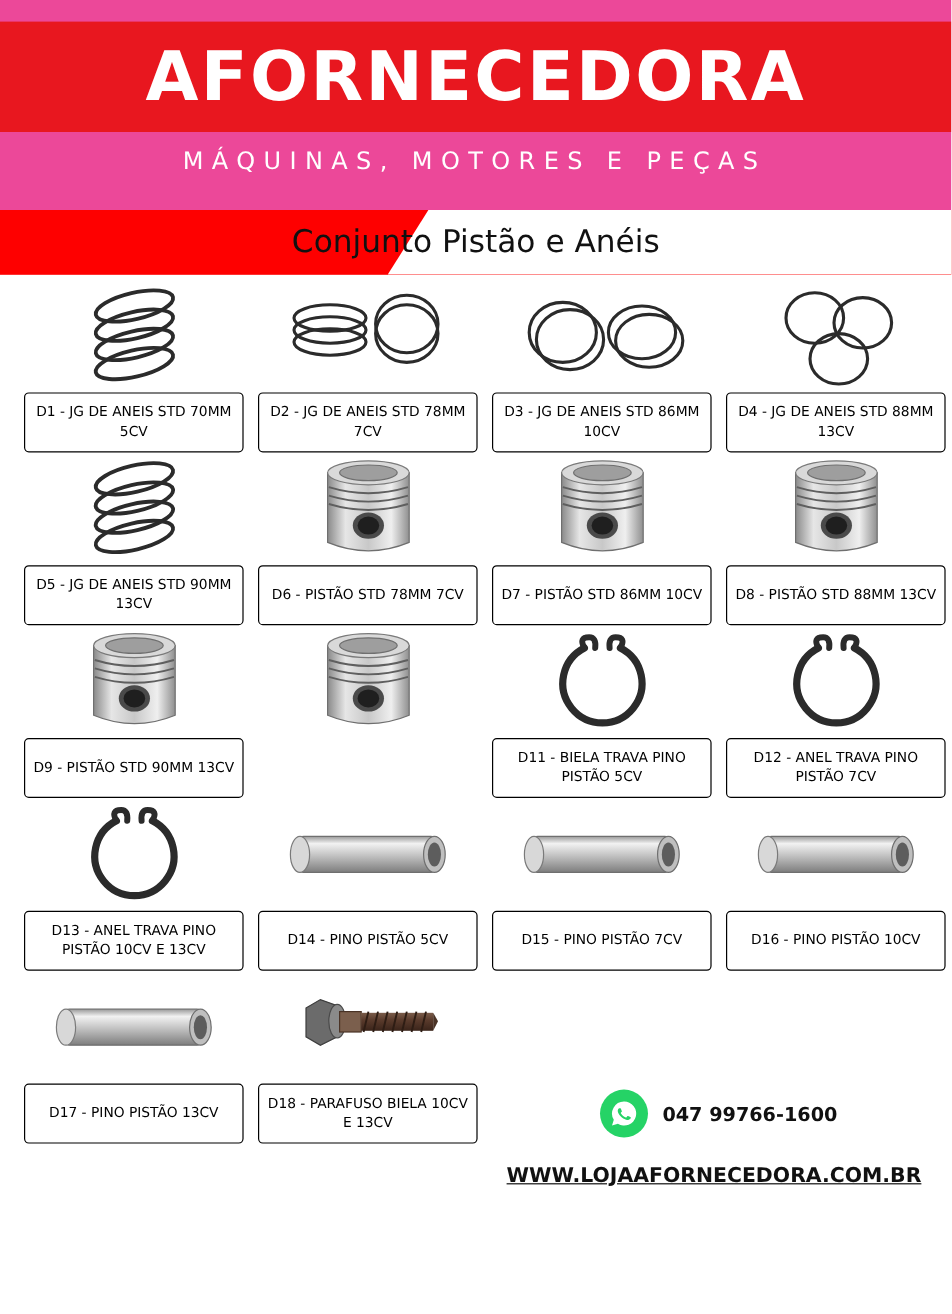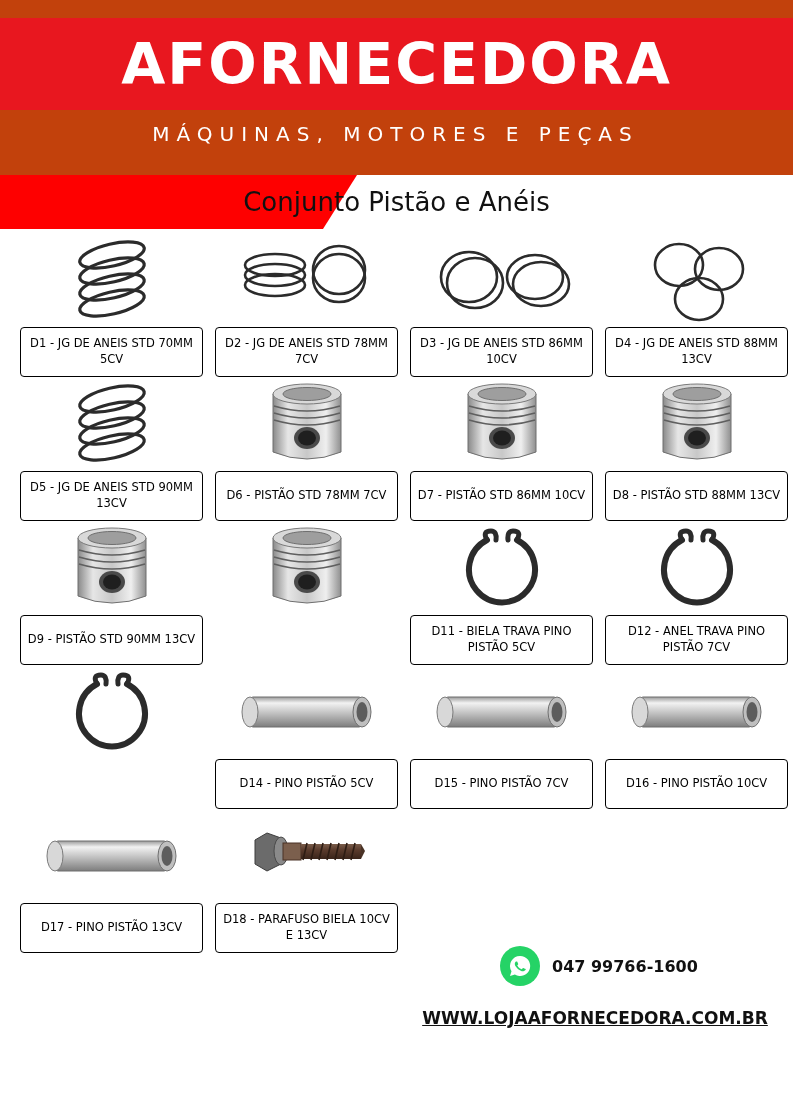--- a/index.html
+++ b/index.html
@@ -13,21 +13,21 @@
     position: relative;
     width: 793px; height: 1095px;
     overflow: hidden;
     background: #ffffff;
   }
 
   
   .header {
     position: relative;
     width: 793px; height: 175px;
-    background: #c2410c;
+    background: #ec4899;
     overflow: hidden;
   }
   .header-redbar {
     position: absolute;
     left: 0; top: 18px;
     width: 793px; height: 92px;
     background: #e8171f;
   }
   .brand-wrap {
     position: absolute;
@@ -123,21 +123,21 @@
     line-height: 1.35;
     color: #000000;
     padding: 4px 5px;
     font-family: "DejaVu Sans", sans-serif;
   }
 
   
   .footer-contact {
     position: absolute;
     left: 404px;
-    top: 946px;
+    top: 908px;
     width: 382px;
   }
   .wa-line {
     display: flex;
     align-items: center;
     gap: 12px;
     margin-bottom: 22px;
     padding-left: 96px;
   }
   .wa-icon {
@@ -378,20 +378,21 @@
 
     <div class="row">
       <div class="cell">
         <div class="img-box">
           <svg width="92" height="90" viewBox="0 0 92 90">
             <path d="M31 16 a33 33 0 1 0 30 0" fill="none" stroke="#2b2b2b" stroke-width="6" stroke-linecap="round"></path>
             <path d="M31 16 q-5 -9 4 -9 q6 0 5 9" fill="none" stroke="#2b2b2b" stroke-width="5" stroke-linecap="round"></path>
             <path d="M61 16 q5 -9 -4 -9 q-6 0 -5 9" fill="none" stroke="#2b2b2b" stroke-width="5" stroke-linecap="round"></path>
           </svg>
         </div>
+        <div class="label-box">D13 - ANEL TRAVA PINO PISTÃO 10CV E 13CV</div>
       </div>
       <div class="cell">
         <div class="img-box">
           <svg width="150" height="60" viewBox="0 0 150 60">
             <defs>
               <linearGradient id="pin1" x1="0" y1="0" x2="0" y2="1">
                 <stop offset="0%" stop-color="#9a9a9a"></stop>
                 <stop offset="20%" stop-color="#f2f2f2"></stop>
                 <stop offset="55%" stop-color="#c0c0c0"></stop>
                 <stop offset="100%" stop-color="#7d7d7d"></stop>

